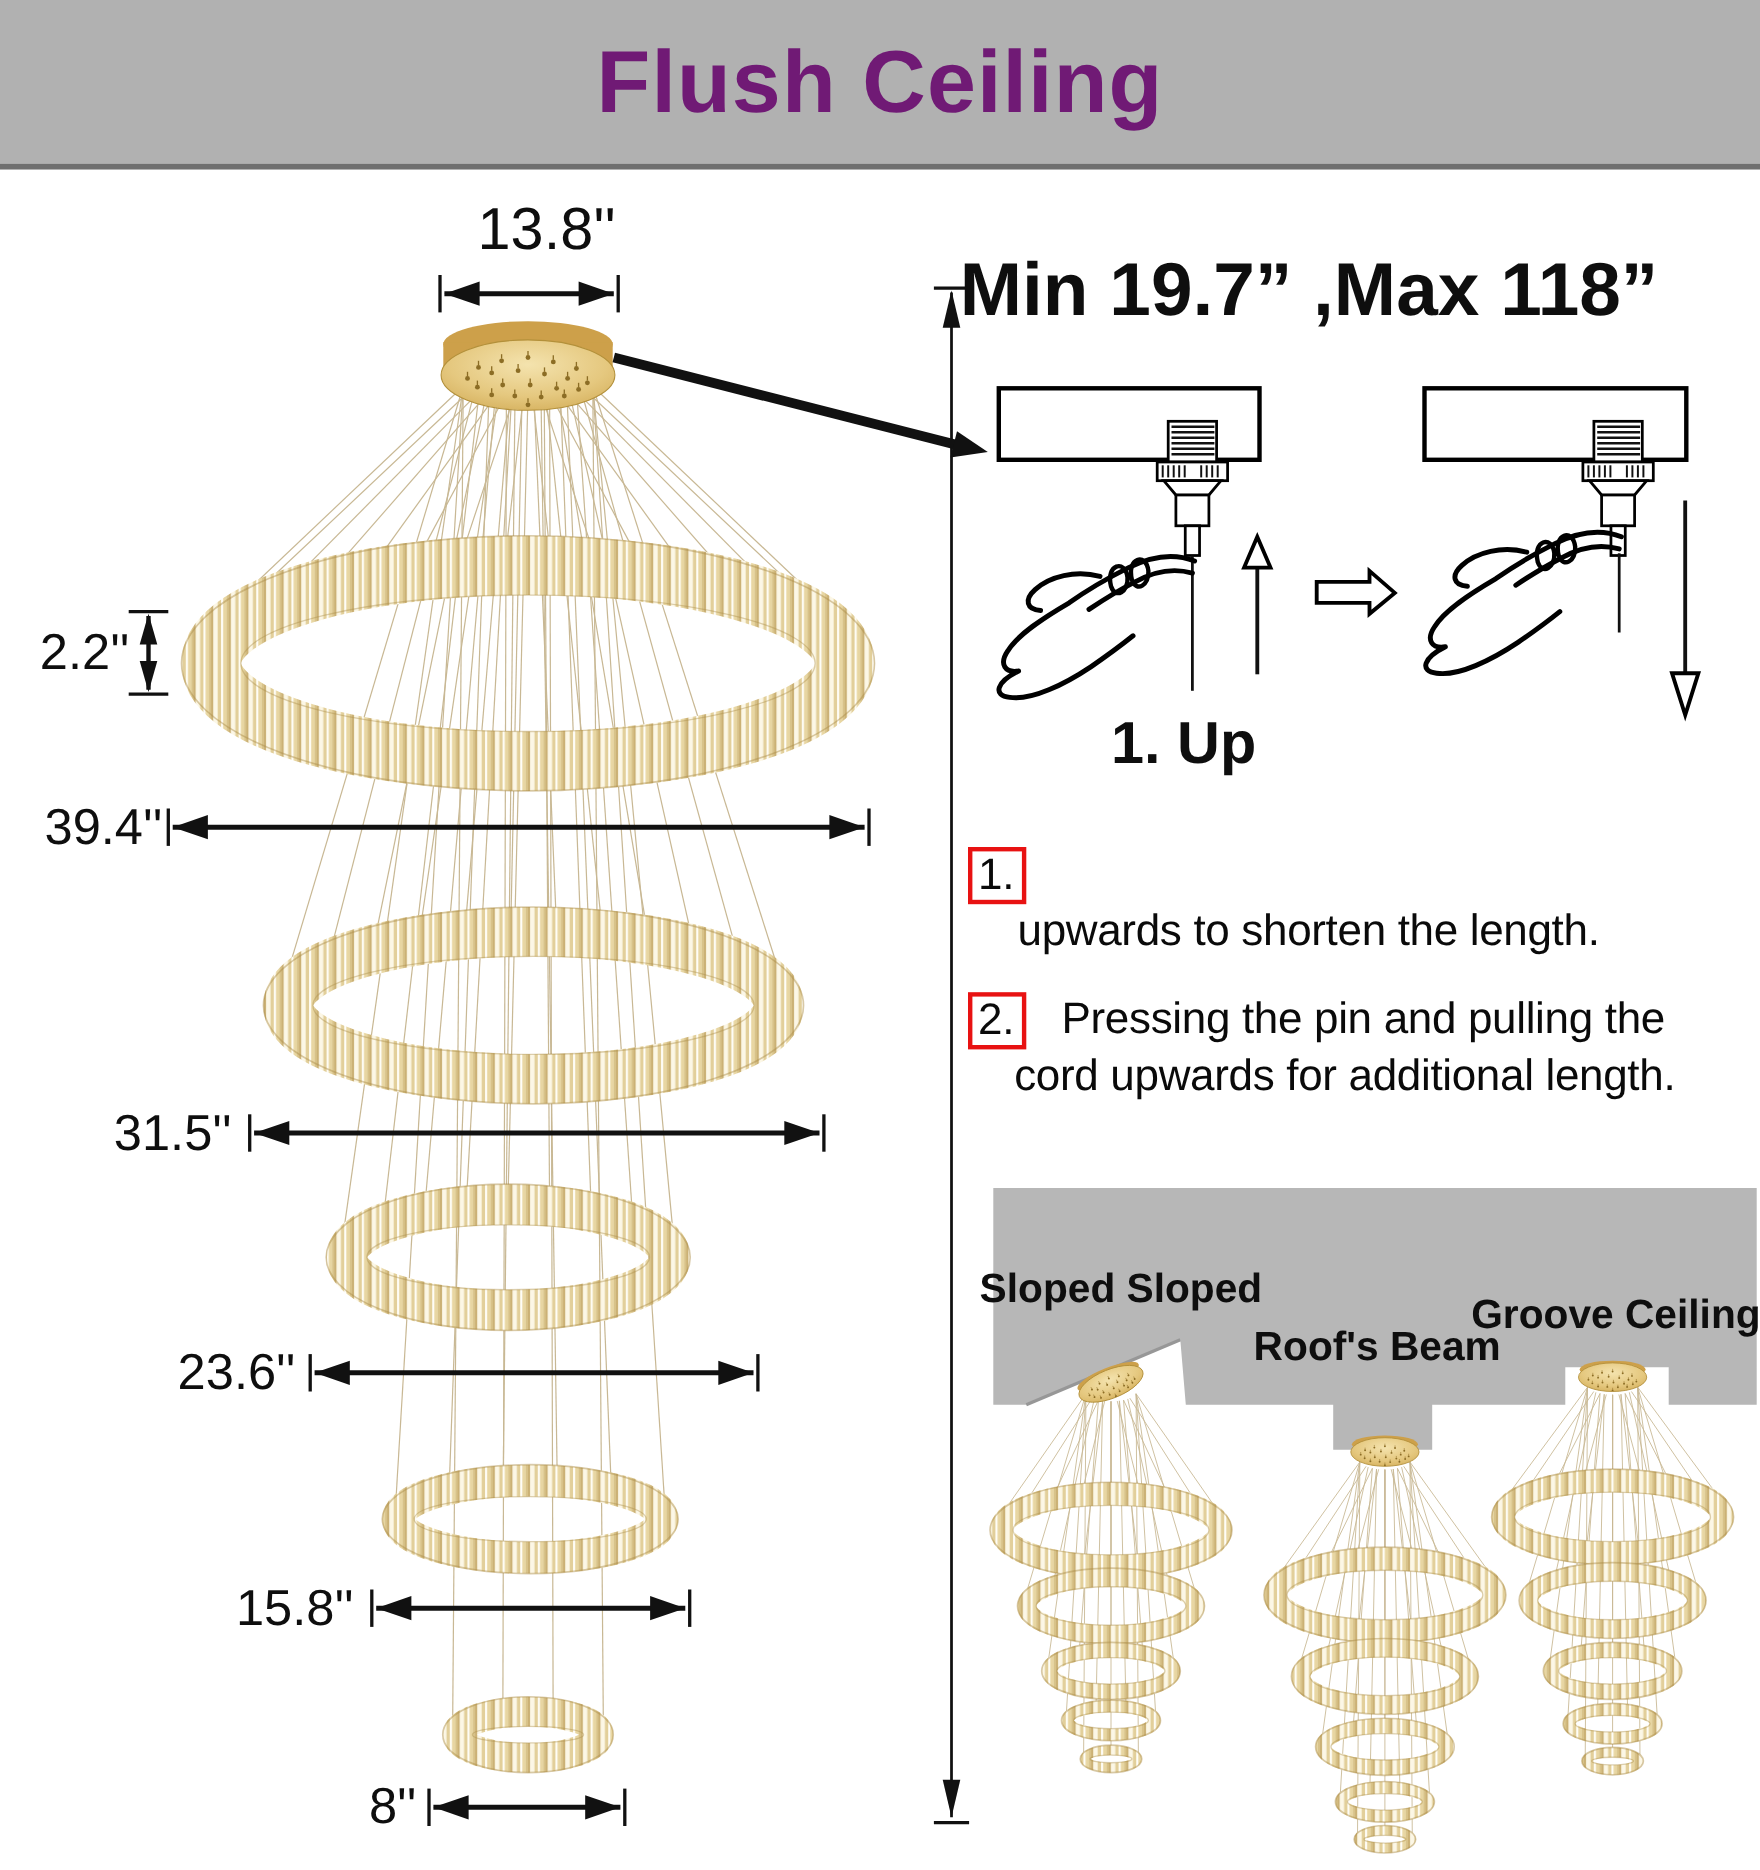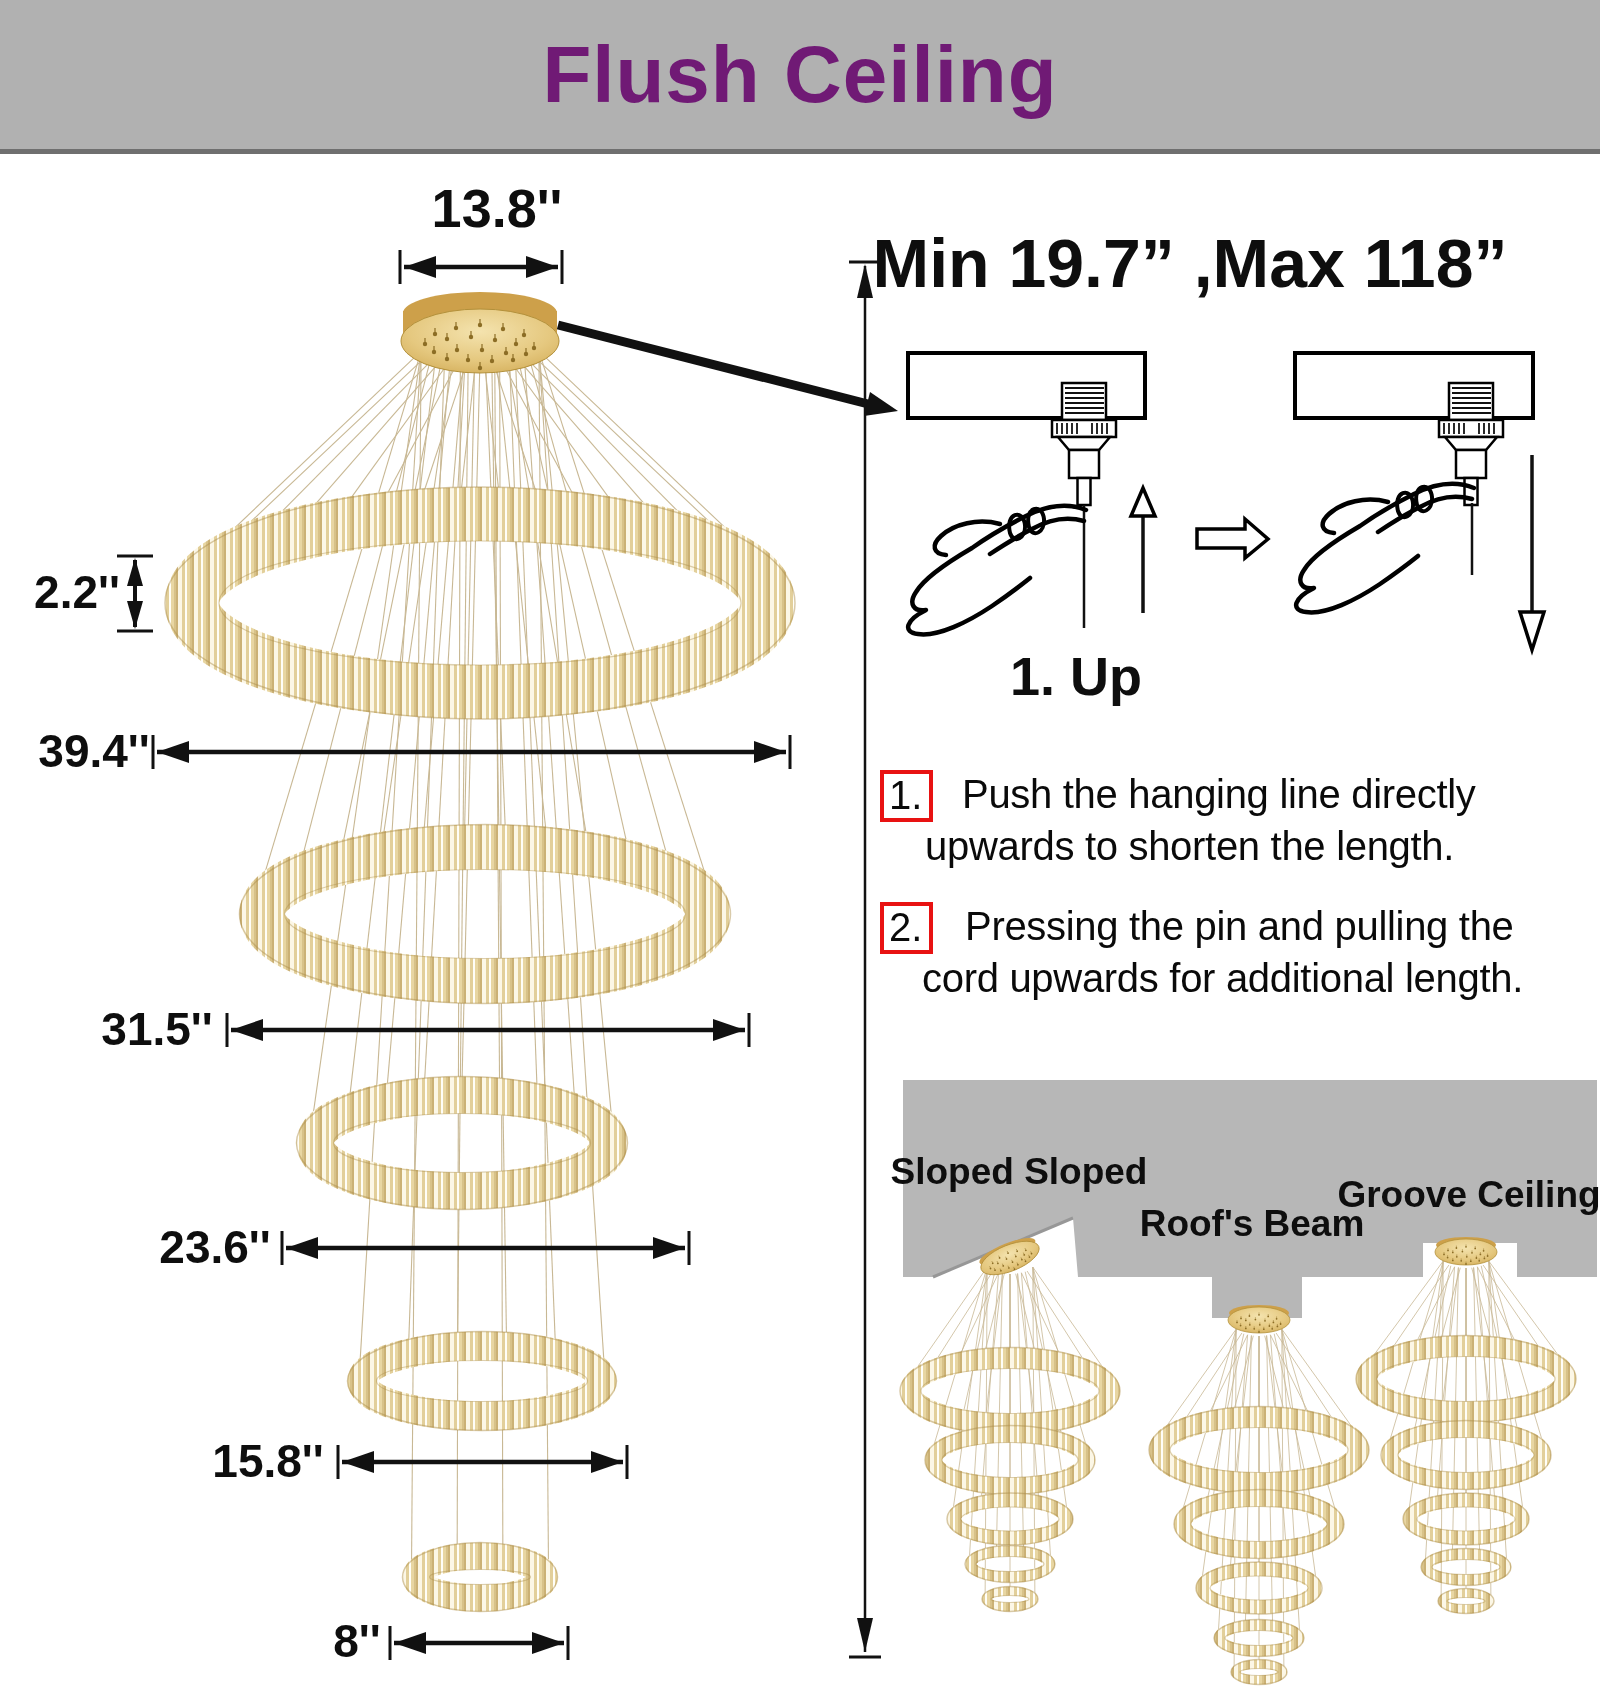--- a/index.html
+++ b/index.html
@@ -3,21 +3,21 @@
 <meta charset="utf-8">
 <style>
   html,body{margin:0;padding:0;background:#fff;}
   .page{position:relative;width:1600px;height:1700px;overflow:hidden;background:#fff;
         font-family:"Liberation Sans",sans-serif;}
   .banner{position:absolute;left:0;top:0;width:1600px;height:149px;background:#b1b1b1;
           border-bottom:5px solid #6f6f6f;display:flex;align-items:center;justify-content:center;}
   .banner-title{margin:0;font-size:80px;font-weight:700;color:#701a75;letter-spacing:1px;}
   #art{position:absolute;left:0;top:0;}
   .lbl{position:absolute;transform:translate(-50%,-50%);white-space:nowrap;
-       font-weight:700;color:#0e0e0e;}
+       font-weight:400;color:#0e0e0e;}
   .dim{font-size:46px;}
   .dim-canopy{font-size:54px;}
   .range{font-size:68px;font-weight:700;}
   .step{font-size:54px;font-weight:700;}
   .mount{font-size:37px;font-weight:700;}
   .iline{position:absolute;white-space:nowrap;font-size:40px;line-height:44px;
          color:#0a0a0a;letter-spacing:-0.3px;}
   .numbox{position:absolute;border:4px solid #e81212;font-size:40px;line-height:42px;
           padding:0 7px 2px 5px;color:#0a0a0a;font-weight:400;}
 </style>
@@ -569,21 +569,20 @@
   <div class="lbl dim" style="left:94px;top:751px;">39.4''</div>
   <div class="lbl dim" style="left:157px;top:1029px;">31.5''</div>
   <div class="lbl dim" style="left:215px;top:1247px;">23.6''</div>
   <div class="lbl dim" style="left:268px;top:1461px;">15.8''</div>
   <div class="lbl dim" style="left:357px;top:1641px;">8''</div>
 
   <div class="lbl range" style="left:1190px;top:263px;">Min 19.7” ,Max 118”</div>
   <div class="lbl step" style="left:1076px;top:676px;">1. Up</div>
 
   <span class="numbox" style="left:880px;top:770px;">1.</span>
-  <div class="iline" style="left:962px;top:772px;">Push the hanging line directly</div>
   <div class="iline" style="left:925px;top:824px;">upwards to shorten the length.</div>
   <span class="numbox" style="left:880px;top:902px;">2.</span>
   <div class="iline" style="left:965px;top:904px;">Pressing the pin and pulling the</div>
   <div class="iline" style="left:922px;top:956px;">cord upwards for additional length.</div>
 
   <div class="lbl mount" style="left:1019px;top:1172px;">Sloped Sloped</div>
   <div class="lbl mount" style="left:1252px;top:1224px;">Roof's Beam</div>
   <div class="lbl mount" style="left:1469px;top:1195px;">Groove Ceiling</div>
 </div>
 

